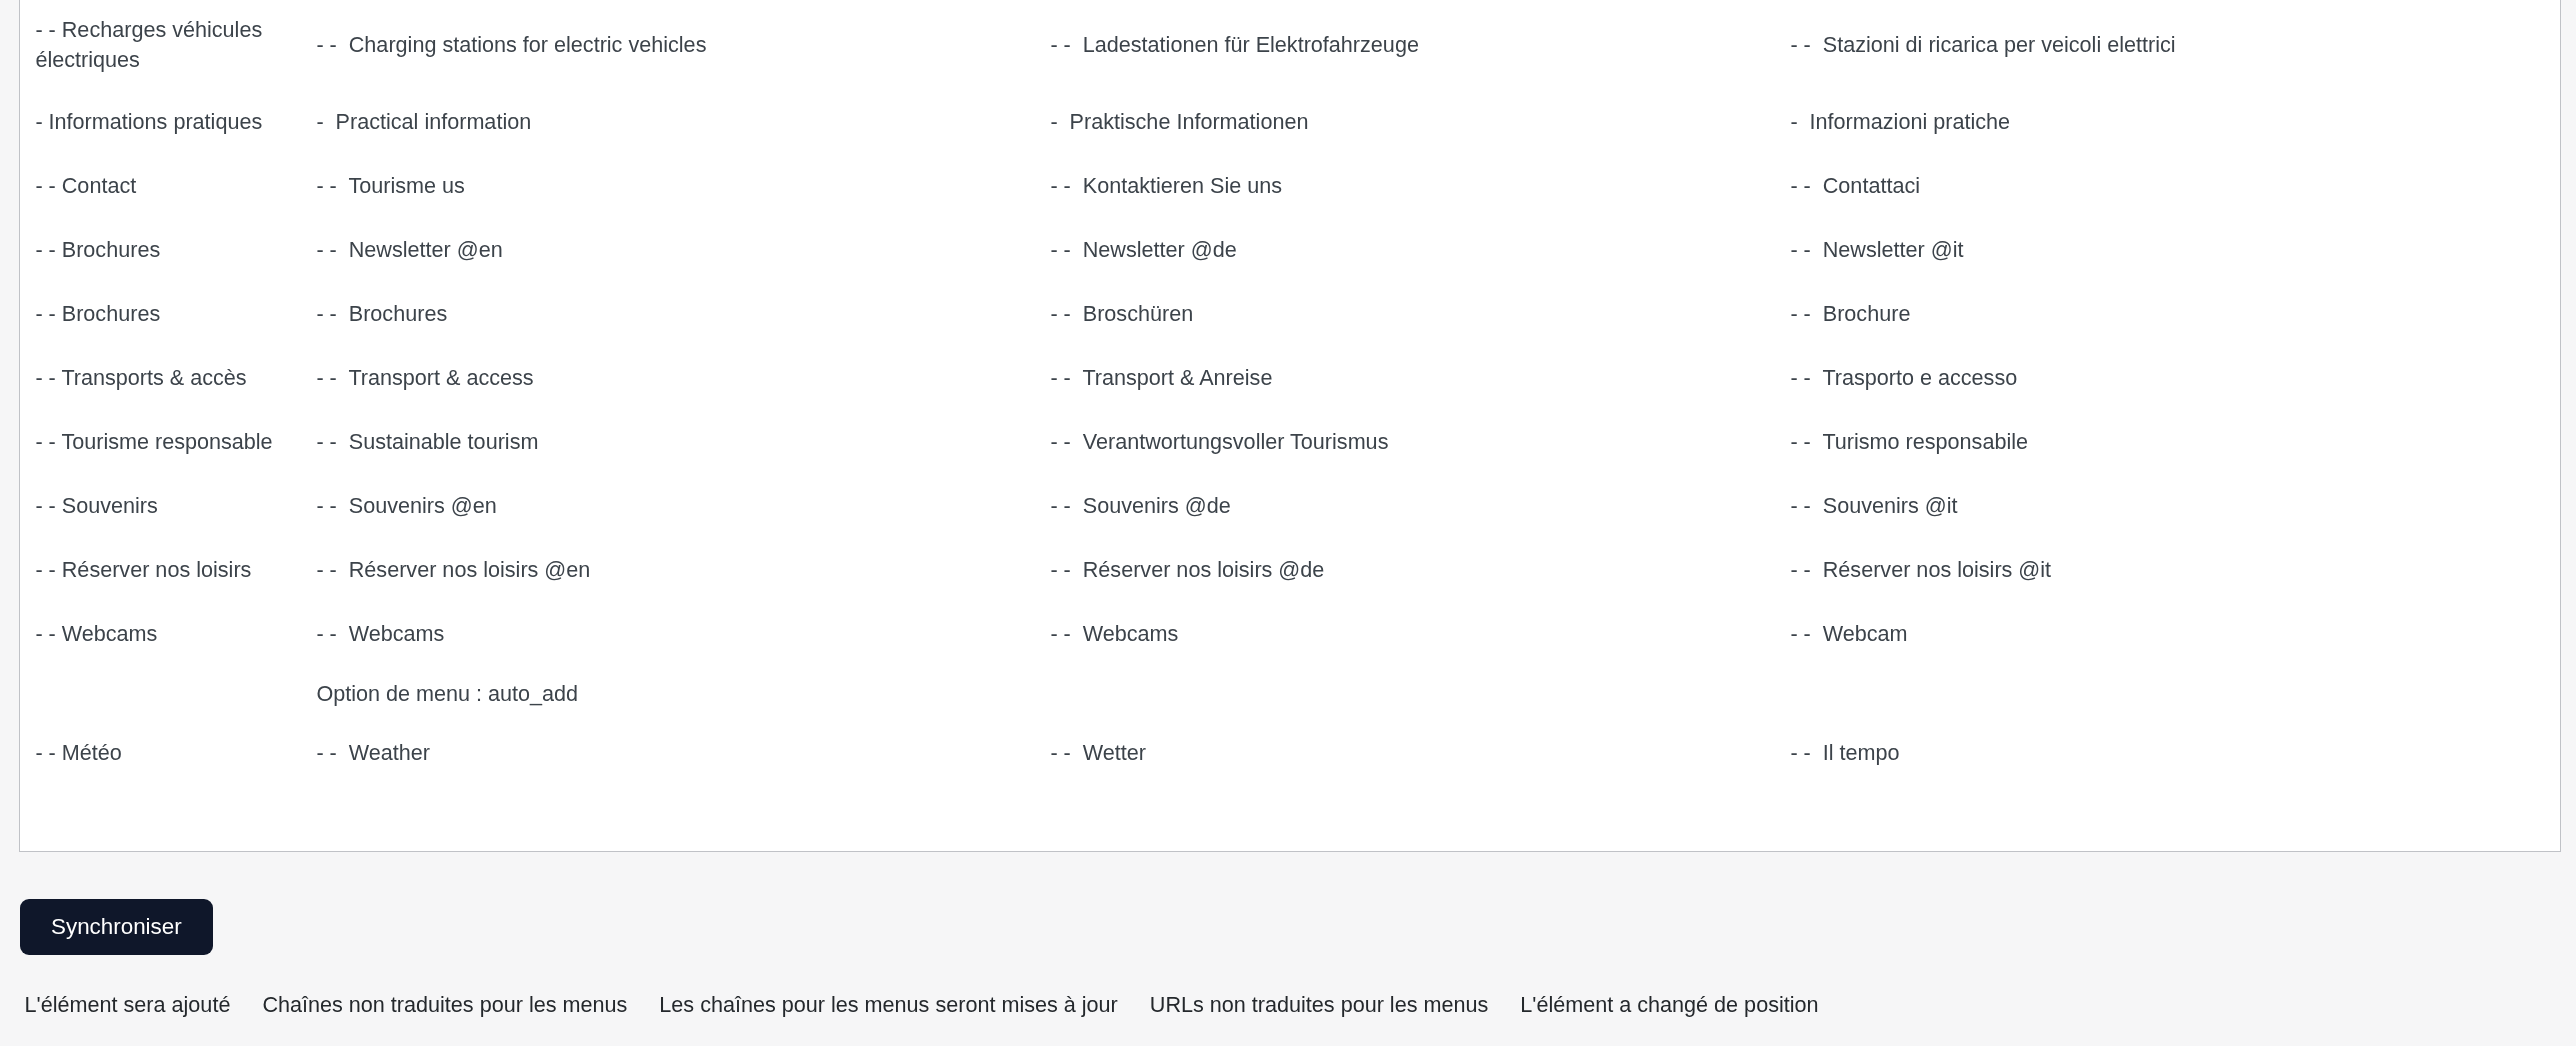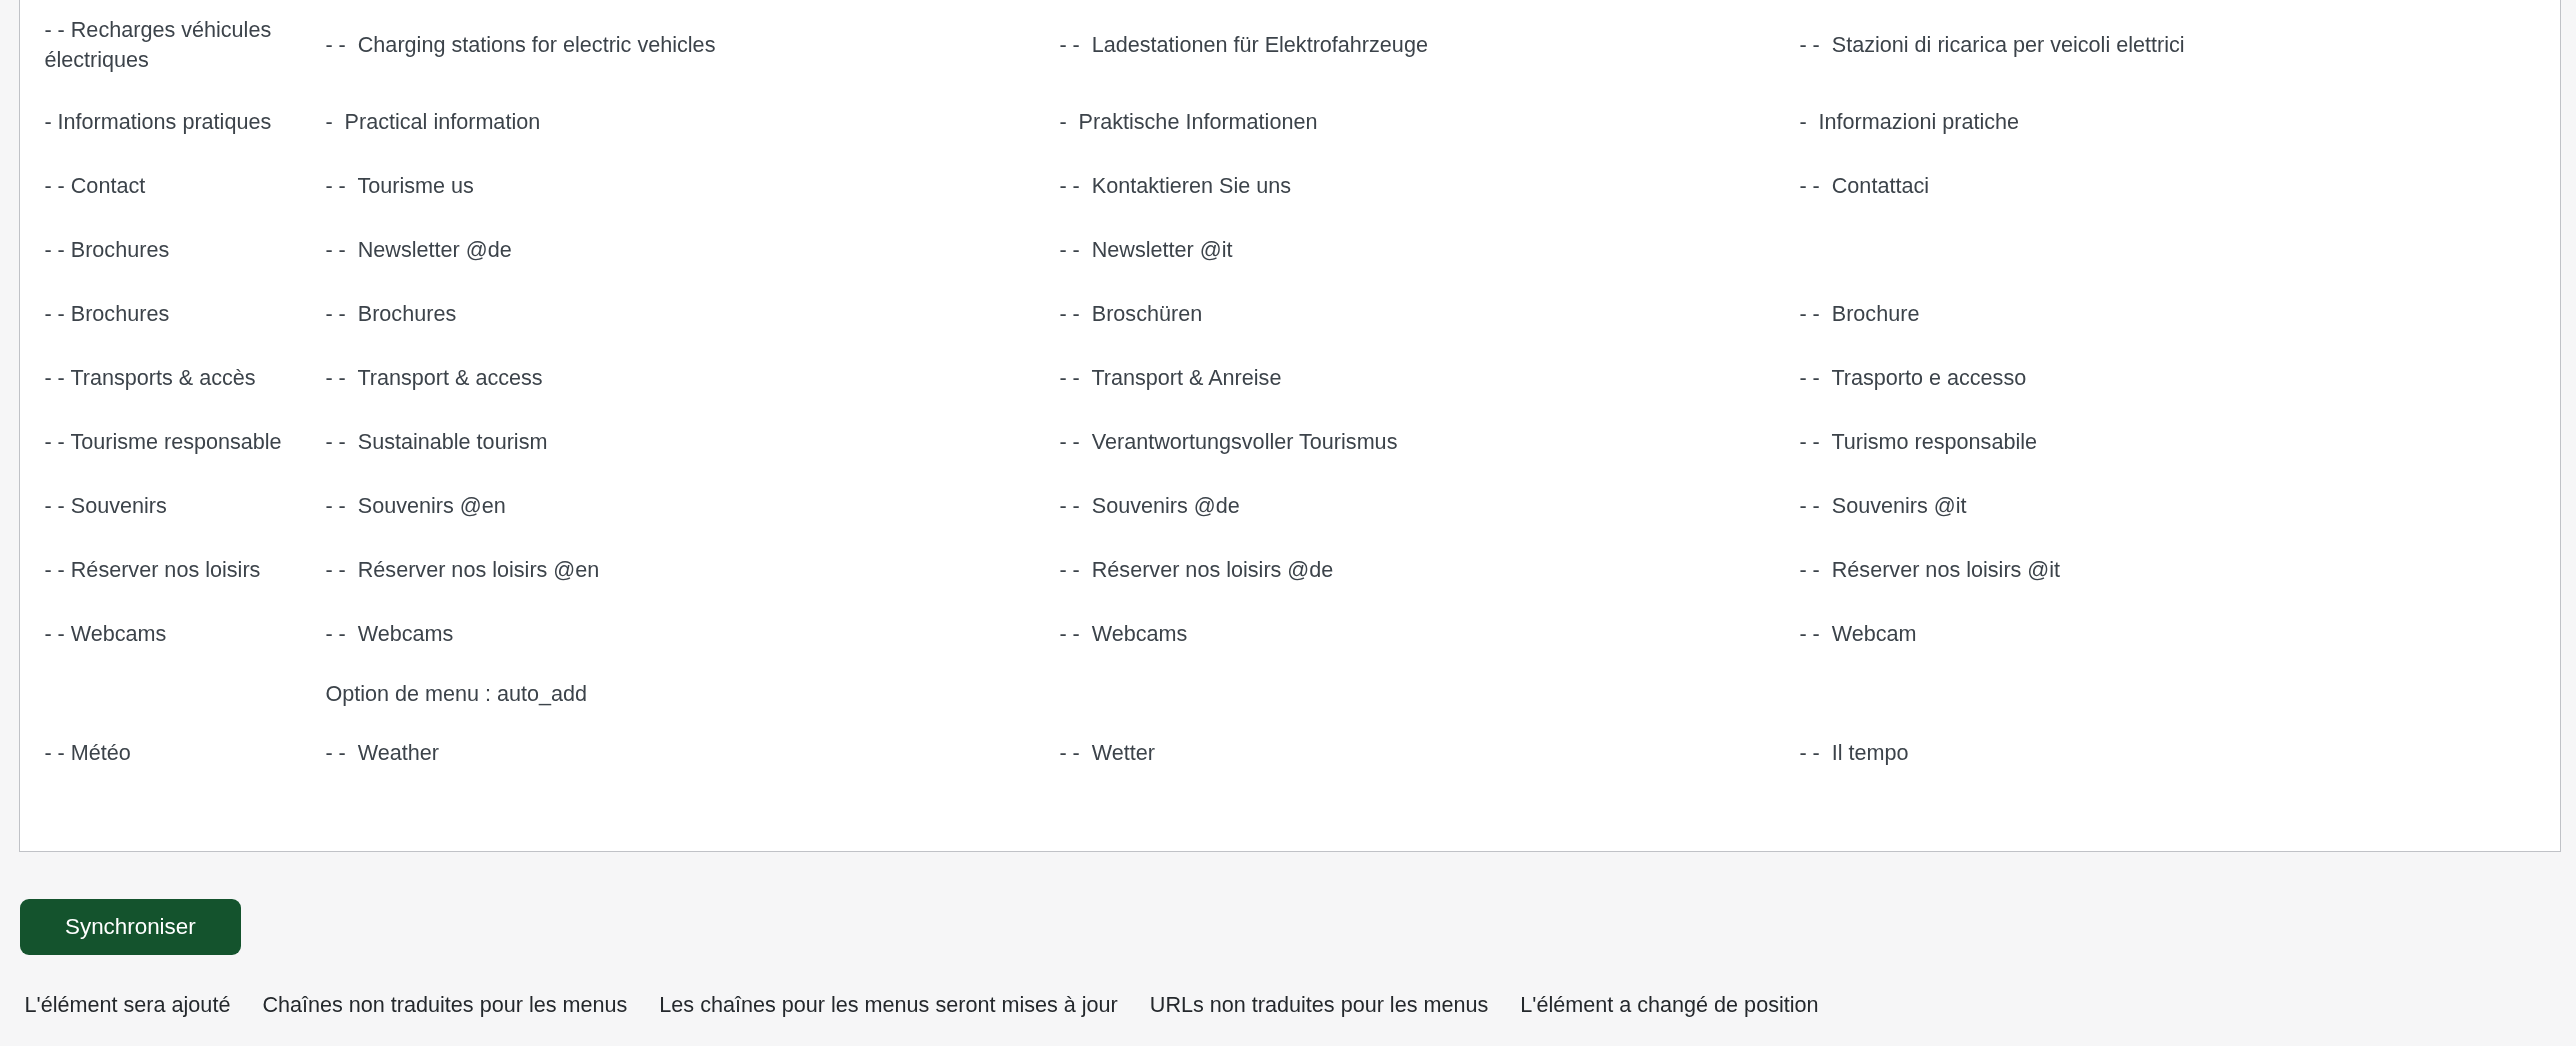--- a/index.html
+++ b/index.html
@@ -19,21 +19,20 @@
   
   .panel {
     box-sizing: border-box;
     margin-left: 19.4px;
     width: 2542px;
     height: 852px;
     background: #ffffff;
     border: 1.5px solid #c0c2c7;
     border-top: none;
     overflow: hidden;
-    padding-left: 9px;
   }
 
   .sync-table {
     width: 100%;
   }
   .sync-row {
     display: grid;
     grid-template-columns: 296px 734px 740px 767px;
     height: 64px;
   }
@@ -52,22 +51,22 @@
   .sync-cell.c0 {
     padding-left: 15px;
     padding-right: 36px;
   }
 
   
   .sync-button {
     display: inline-block;
     margin: 47px 0 0 20px;
     height: 56px;
-    padding: 0 45px;
-    background: #14532d;
+    padding: 0 31px;
+    background: #0f172a;
     color: #ffffff;
     font-family: "Liberation Sans", "DejaVu Sans", sans-serif;
     font-size: 22.4px;
     line-height: 56px;
     border: none;
     border-radius: 9px;
     cursor: pointer;
   }
 
   
@@ -104,20 +103,21 @@
         <div class="sync-cell c3">-  Informazioni pratiche</div>
       </div>
       <div class="sync-row">
         <div class="sync-cell c0">- - Contact</div>
         <div class="sync-cell c1">- -  Tourisme us</div>
         <div class="sync-cell c2">- -  Kontaktieren Sie uns</div>
         <div class="sync-cell c3">- -  Contattaci</div>
       </div>
       <div class="sync-row">
         <div class="sync-cell c0">- - Brochures</div>
+        <div class="sync-cell c1">- -  Newsletter @en</div>
         <div class="sync-cell c2">- -  Newsletter @de</div>
         <div class="sync-cell c3">- -  Newsletter @it</div>
       </div>
       <div class="sync-row">
         <div class="sync-cell c0">- - Brochures</div>
         <div class="sync-cell c1">- -  Brochures</div>
         <div class="sync-cell c2">- -  Broschüren</div>
         <div class="sync-cell c3">- -  Brochure</div>
       </div>
       <div class="sync-row">

